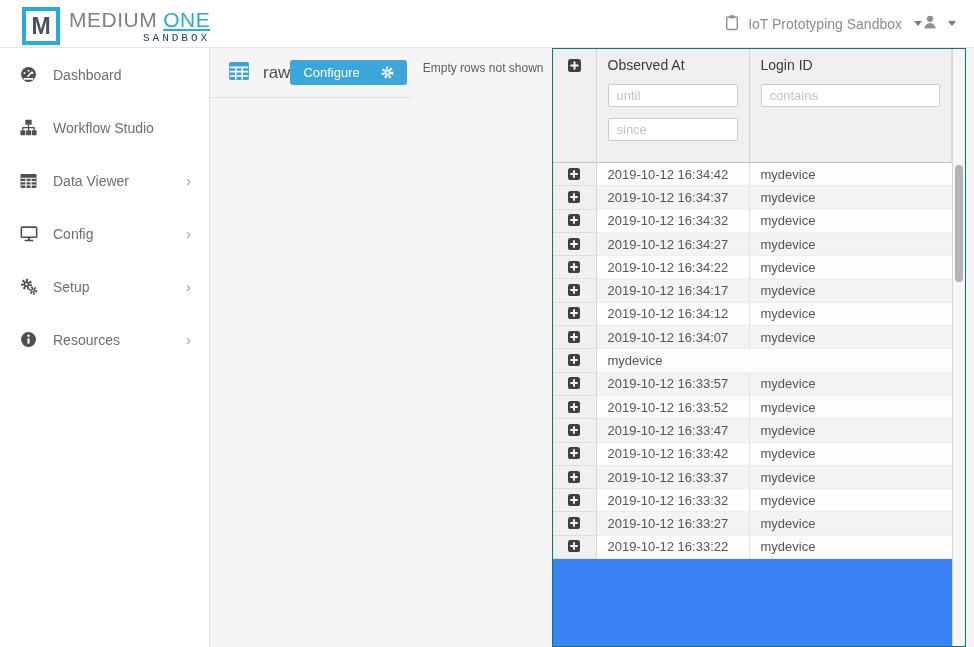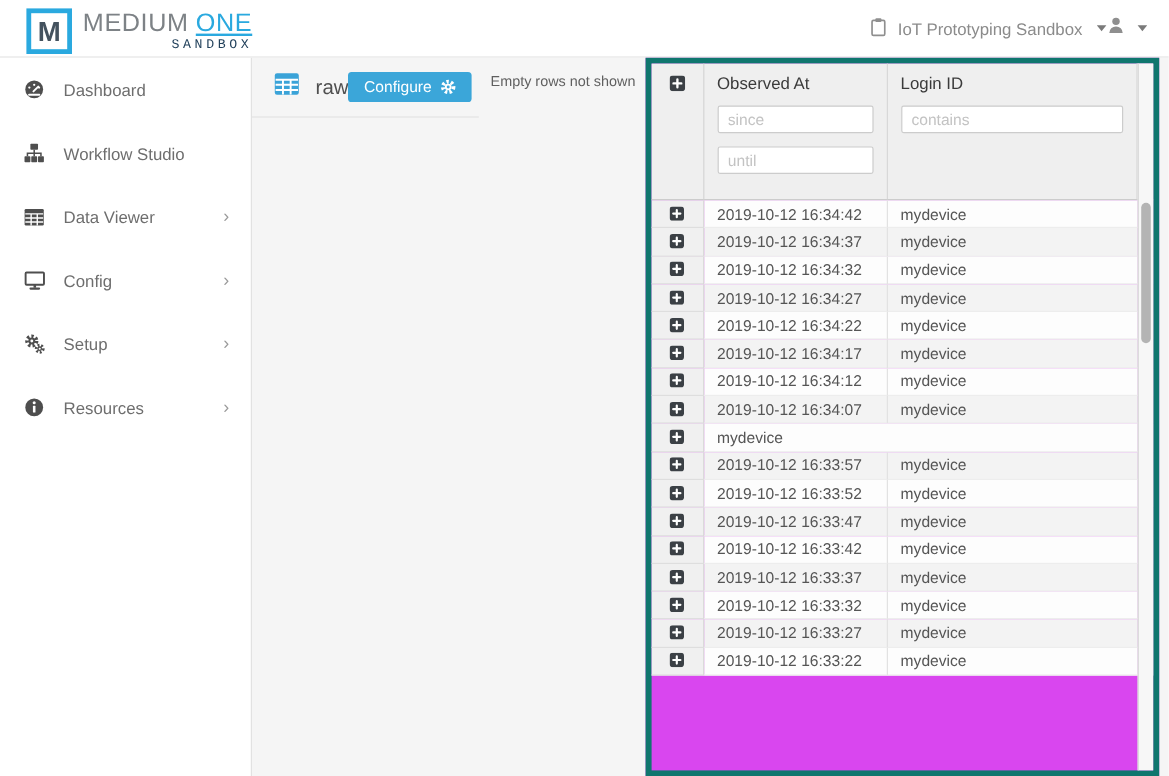--- a/index.html
+++ b/index.html
@@ -36,27 +36,27 @@
   .side-item .chev { margin-left:auto; color:#9a9a9a; font-size:15px; line-height:1; }
 
   .main { flex:1; background:#f5f5f5; display:flex; flex-direction:row; overflow:hidden; }
 
   
   .main-header { height:50px; display:flex; align-items:center;
     padding:0 6px 0 18px; border-bottom:1px solid #e3e3e3; flex:0 0 auto; }
   .main-title { font-size:17px; color:#4f4f4f; margin-left:13px; }
   .btn-configure { margin-left:auto; background:#3ba6d9; color:#fff; font-size:13px;
     border:none; border-radius:3px; height:25px; padding:0 13px; display:flex;
-    align-items:center; gap:7px; cursor:pointer; font-family:inherit; }
+    align-items:center; gap:21px; cursor:pointer; font-family:inherit; }
 
   .empty-note { flex:0 0 auto; padding:13px 0 11px 10px; 
     font-size:12px; color:#5f5f5f; }
 
   
-  .table-wrap { margin:0 8px; background:#d946ef; border:5px solid #0f766e;
+  .table-wrap { margin:0 8px; background:#3b82f6; border:1px solid #0f766e;
     position:relative; flex:1 1 auto; }
   .t-header { display:flex; background:#efefef; border-bottom:1px solid #c4c4c4;
     height:114px; }
   .th-plus { width:44px; border-right:1px solid #d5d5d5; display:flex;
     justify-content:center; padding-top:10px; }
   .th-observed { width:153px; border-right:1px solid #d8d8d8; padding:8px 11px; }
   .th-login { flex:1; padding:8px 11px; border-right:1px solid #d8d8d8; }
   .th-label { font-size:14px; color:#3b3b3b; }
   .flt { display:block; width:100%; height:23px; margin-top:11px; border:1px solid #ccc;
     border-radius:2px; background:#fff; padding:0 8px; font-size:13px; color:#555;
@@ -246,22 +246,22 @@
         <div class="th-plus">
           <span style="display:flex;">
             <svg width="13" height="13" viewBox="0 0 12 12">
               <rect width="12" height="12" rx="2.6" fill="#3b4045"></rect>
               <path d="M6 3 v6 M3 6 h6" stroke="#fff" stroke-width="1.8" stroke-linecap="round"></path>
             </svg>
           </span>
         </div>
         <div class="th-observed">
           <div class="th-label">Observed At</div>
+          <input class="flt" type="text" placeholder="until" style="">
           <input class="flt" type="text" placeholder="since" style="">
-          <input class="flt" type="text" placeholder="until" style="">
         </div>
         <div class="th-login">
           <div class="th-label">Login ID</div>
           <input class="flt" type="text" placeholder="contains" style="">
         </div>
         <div class="th-scrollgap"></div>
       </div>
 
       <div class="t-body" id="tbody">
   <div class="t-row">

